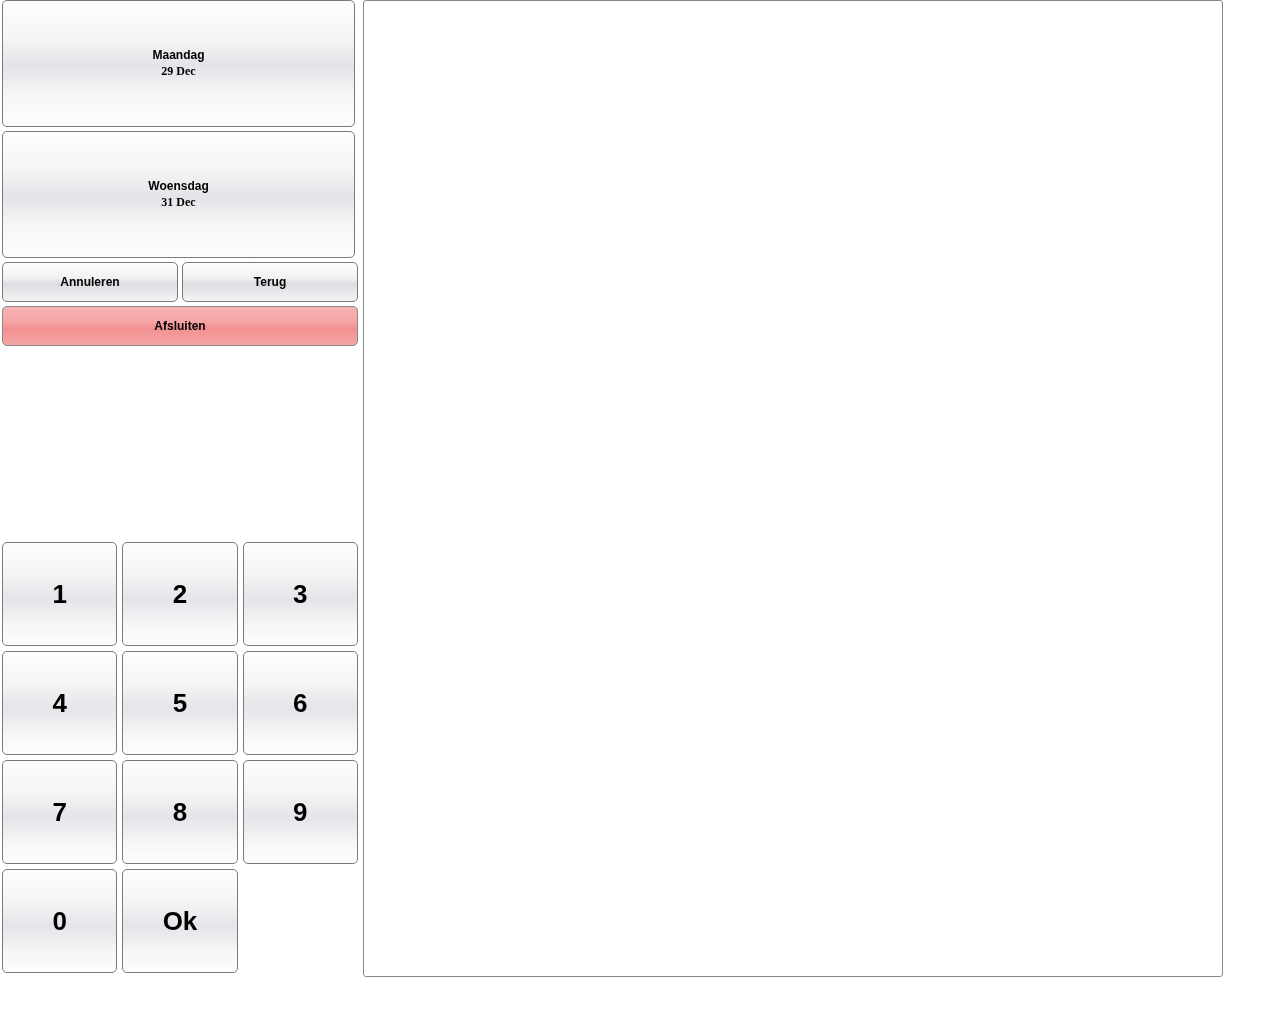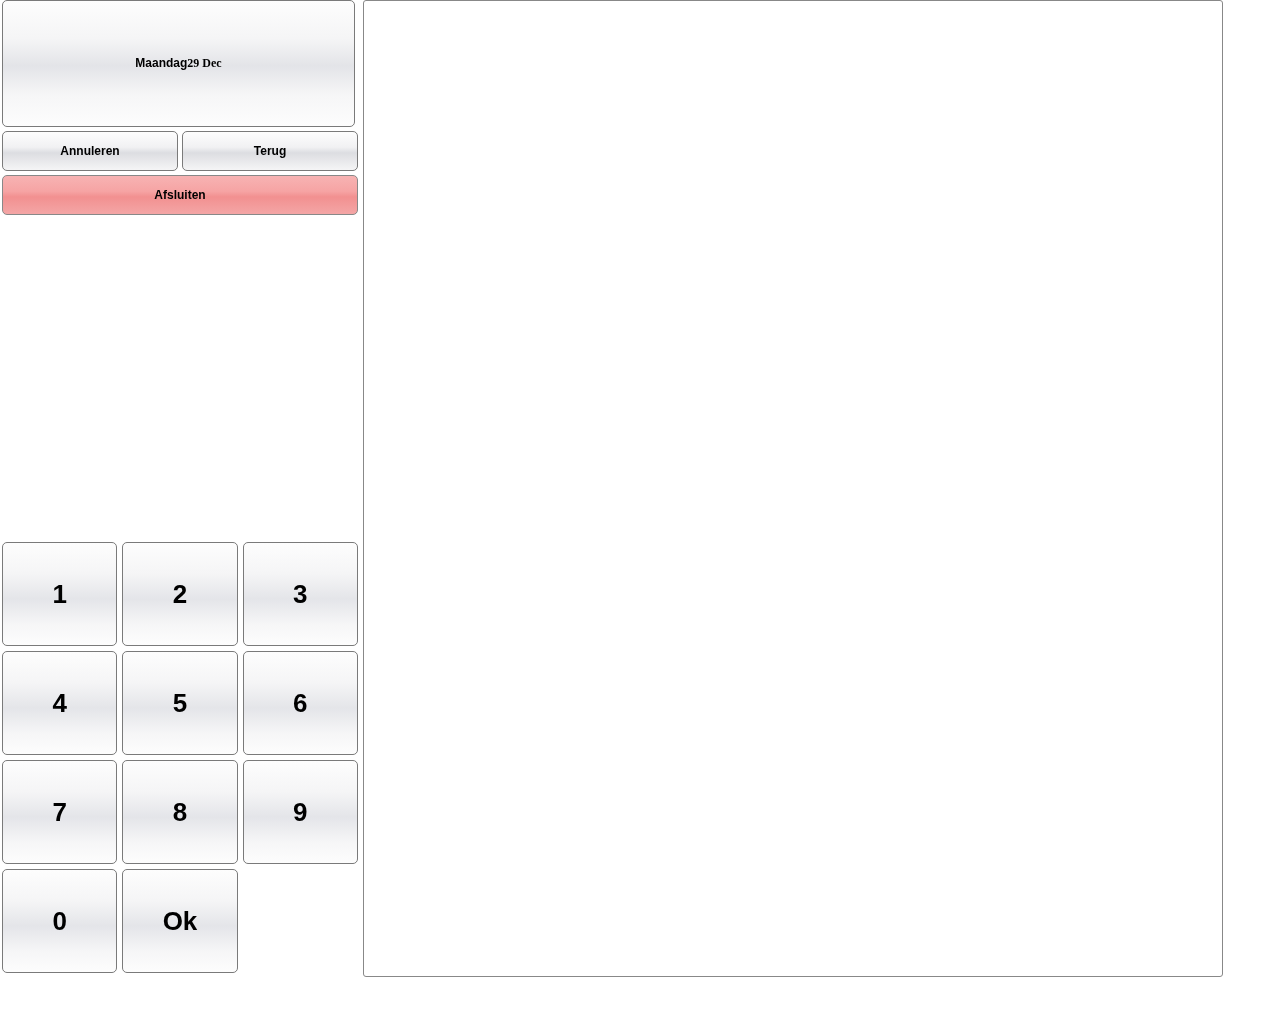--- a/index.html
+++ b/index.html
@@ -34,21 +34,21 @@
     }
     .day-button {
       width: 353px;
       height: 127px;
       margin-bottom: 4px;
       border: 1px solid #7a7a7a;
       border-radius: 5px;
       background: linear-gradient(to bottom, #fdfdfd 0%, #f5f5f6 30%, #e3e4e8 52%, #f6f6f7 75%, #fdfdfd 100%);
       cursor: pointer;
       display: flex;
-      flex-direction: row;
+      flex-direction: column;
       align-items: center;
       justify-content: center;
       font-size: 12px;
       font-weight: bold;
       color: #000;
       line-height: 1.3;
     }
     .day-button .day-name {
       display: block;
     }
@@ -107,20 +107,24 @@
     }
   </style>
 </head>
 <body>
 
 <div class="left-panel">
   <button class="day-button">
     <span class="day-name">Maandag</span>
     <span class="day-date">29 Dec</span>
   </button>
+  <button class="day-button">
+    <span class="day-name">Woensdag</span>
+    <span class="day-date">31 Dec</span>
+  </button>
 
   <div class="action-row">
     <button class="action-button">Annuleren</button>
     <button class="action-button">Terug</button>
   </div>
   <div class="action-row">
     <button class="action-button red">Afsluiten</button>
   </div>
 </div>
 

